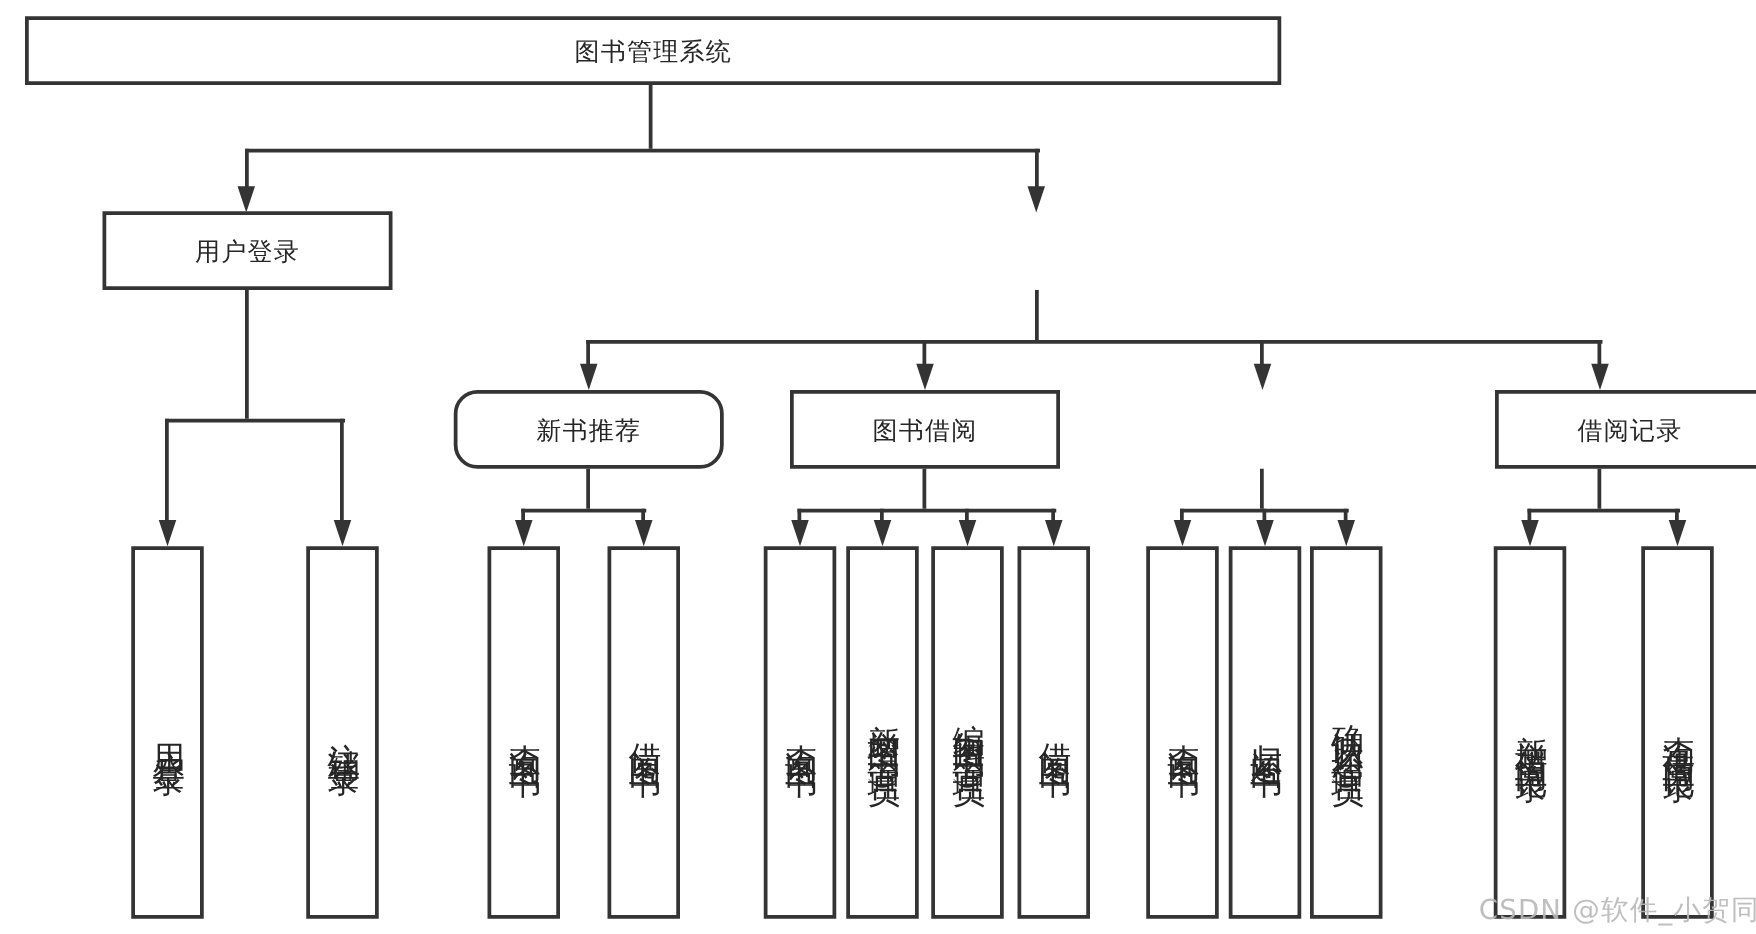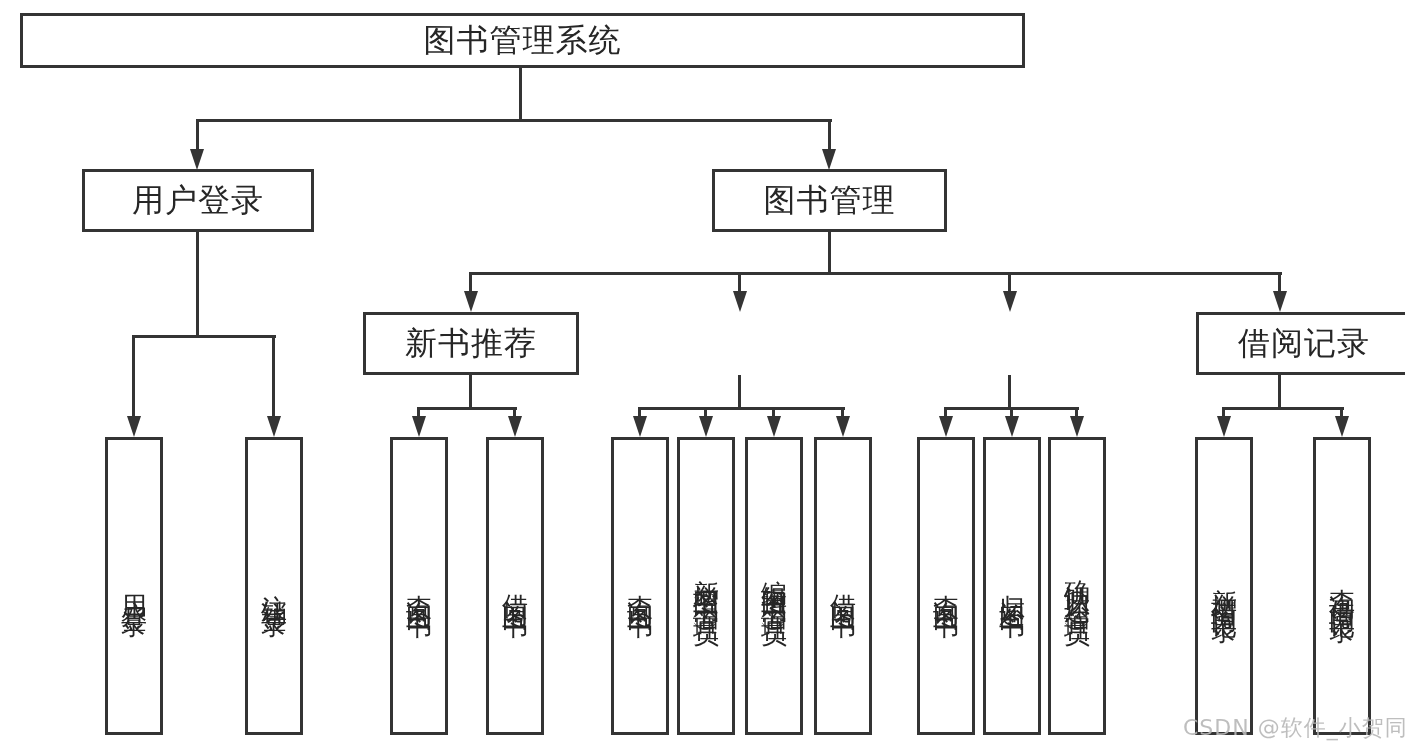--- a/index.html
+++ b/index.html
@@ -8,21 +8,21 @@
     --wm:#b8b8b8;
     --bg:#ffffff;
   }
   html,body{margin:0;padding:0;background:var(--bg);}
   body{font-family:"DejaVu Sans","Liberation Sans",sans-serif;}
   .canvas{position:relative;width:1405px;height:747px;background:var(--bg);overflow:hidden;}
   .box{
     position:absolute;box-sizing:border-box;
     border:3px solid var(--line);background:#fff;
     display:flex;align-items:center;justify-content:center;
-    color:var(--text);font-size:32px;letter-spacing:1px;line-height:1.2;
+    color:var(--text);font-size:20px;letter-spacing:1px;line-height:1.2;
     text-align:center;white-space:nowrap;
   }
   .vbox{
     writing-mode:vertical-rl;
     font-size:26px;letter-spacing:6px;
   }
   .vline{position:absolute;width:3px;background:var(--line);}
   .hline{position:absolute;height:3px;background:var(--line);}
   .arrow{
     position:absolute;width:0;height:0;
@@ -47,44 +47,44 @@
   <div class="vline" style="left:519px;top:68px;height:51px;"></div>
   <div class="hline" style="left:196px;top:119px;width:636px;"></div>
   <div class="vline" style="left:196px;top:119px;height:34px;"></div>
   <div class="arrow" style="left:190px;top:149px;"></div>
   <div class="vline" style="left:828px;top:119px;height:34px;"></div>
   <div class="arrow" style="left:822px;top:149px;"></div>
 
   <div class="box" style="left:82px;top:169px;width:232px;height:63px;">
     <span>用户登录</span>
   </div>
-  <div class="box" style="left:712px;top:169px;width:235px;height:63px;">
-    <span>图书管理</span>
-  </div>
 
   <div class="vline" style="left:196px;top:232px;height:103px;"></div>
   <div class="hline" style="left:132px;top:335px;width:144px;"></div>
   <div class="vline" style="left:132px;top:335px;height:84px;"></div>
   <div class="arrow" style="left:127px;top:416px;"></div>
   <div class="vline" style="left:272px;top:335px;height:84px;"></div>
   <div class="arrow" style="left:267px;top:416px;"></div>
 
   <div class="vline" style="left:828px;top:232px;height:40px;"></div>
   <div class="hline" style="left:469px;top:272px;width:813px;"></div>
   <div class="vline" style="left:469px;top:272px;height:22px;"></div>
   <div class="arrow" style="left:464px;top:291px;"></div>
   <div class="vline" style="left:738px;top:272px;height:22px;"></div>
   <div class="arrow" style="left:733px;top:291px;"></div>
   <div class="vline" style="left:1008px;top:272px;height:22px;"></div>
   <div class="arrow" style="left:1003px;top:291px;"></div>
   <div class="vline" style="left:1278px;top:272px;height:22px;"></div>
   <div class="arrow" style="left:1273px;top:291px;"></div>
 
-  <div class="box" style="left:363px;top:312px;width:216px;height:63px;">
+  <div class="box" style="left:363px;top:312px;width:216px;height:63px;border-radius:19px;">
     <span>新书推荐</span>
+  </div>
+  <div class="box" style="left:632px;top:312px;width:216px;height:63px;">
+    <span>图书借阅</span>
   </div>
   <div class="box" style="left:1196px;top:312px;width:216px;height:63px;">
     <span>借阅记录</span>
   </div>
 
   <div class="vline" style="left:469px;top:375px;height:32px;"></div>
   <div class="hline" style="left:417px;top:407px;width:100px;"></div>
   <div class="vline" style="left:417px;top:407px;height:11px;"></div>
   <div class="arrow" style="left:412px;top:416px;"></div>
   <div class="vline" style="left:513px;top:407px;height:11px;"></div>

